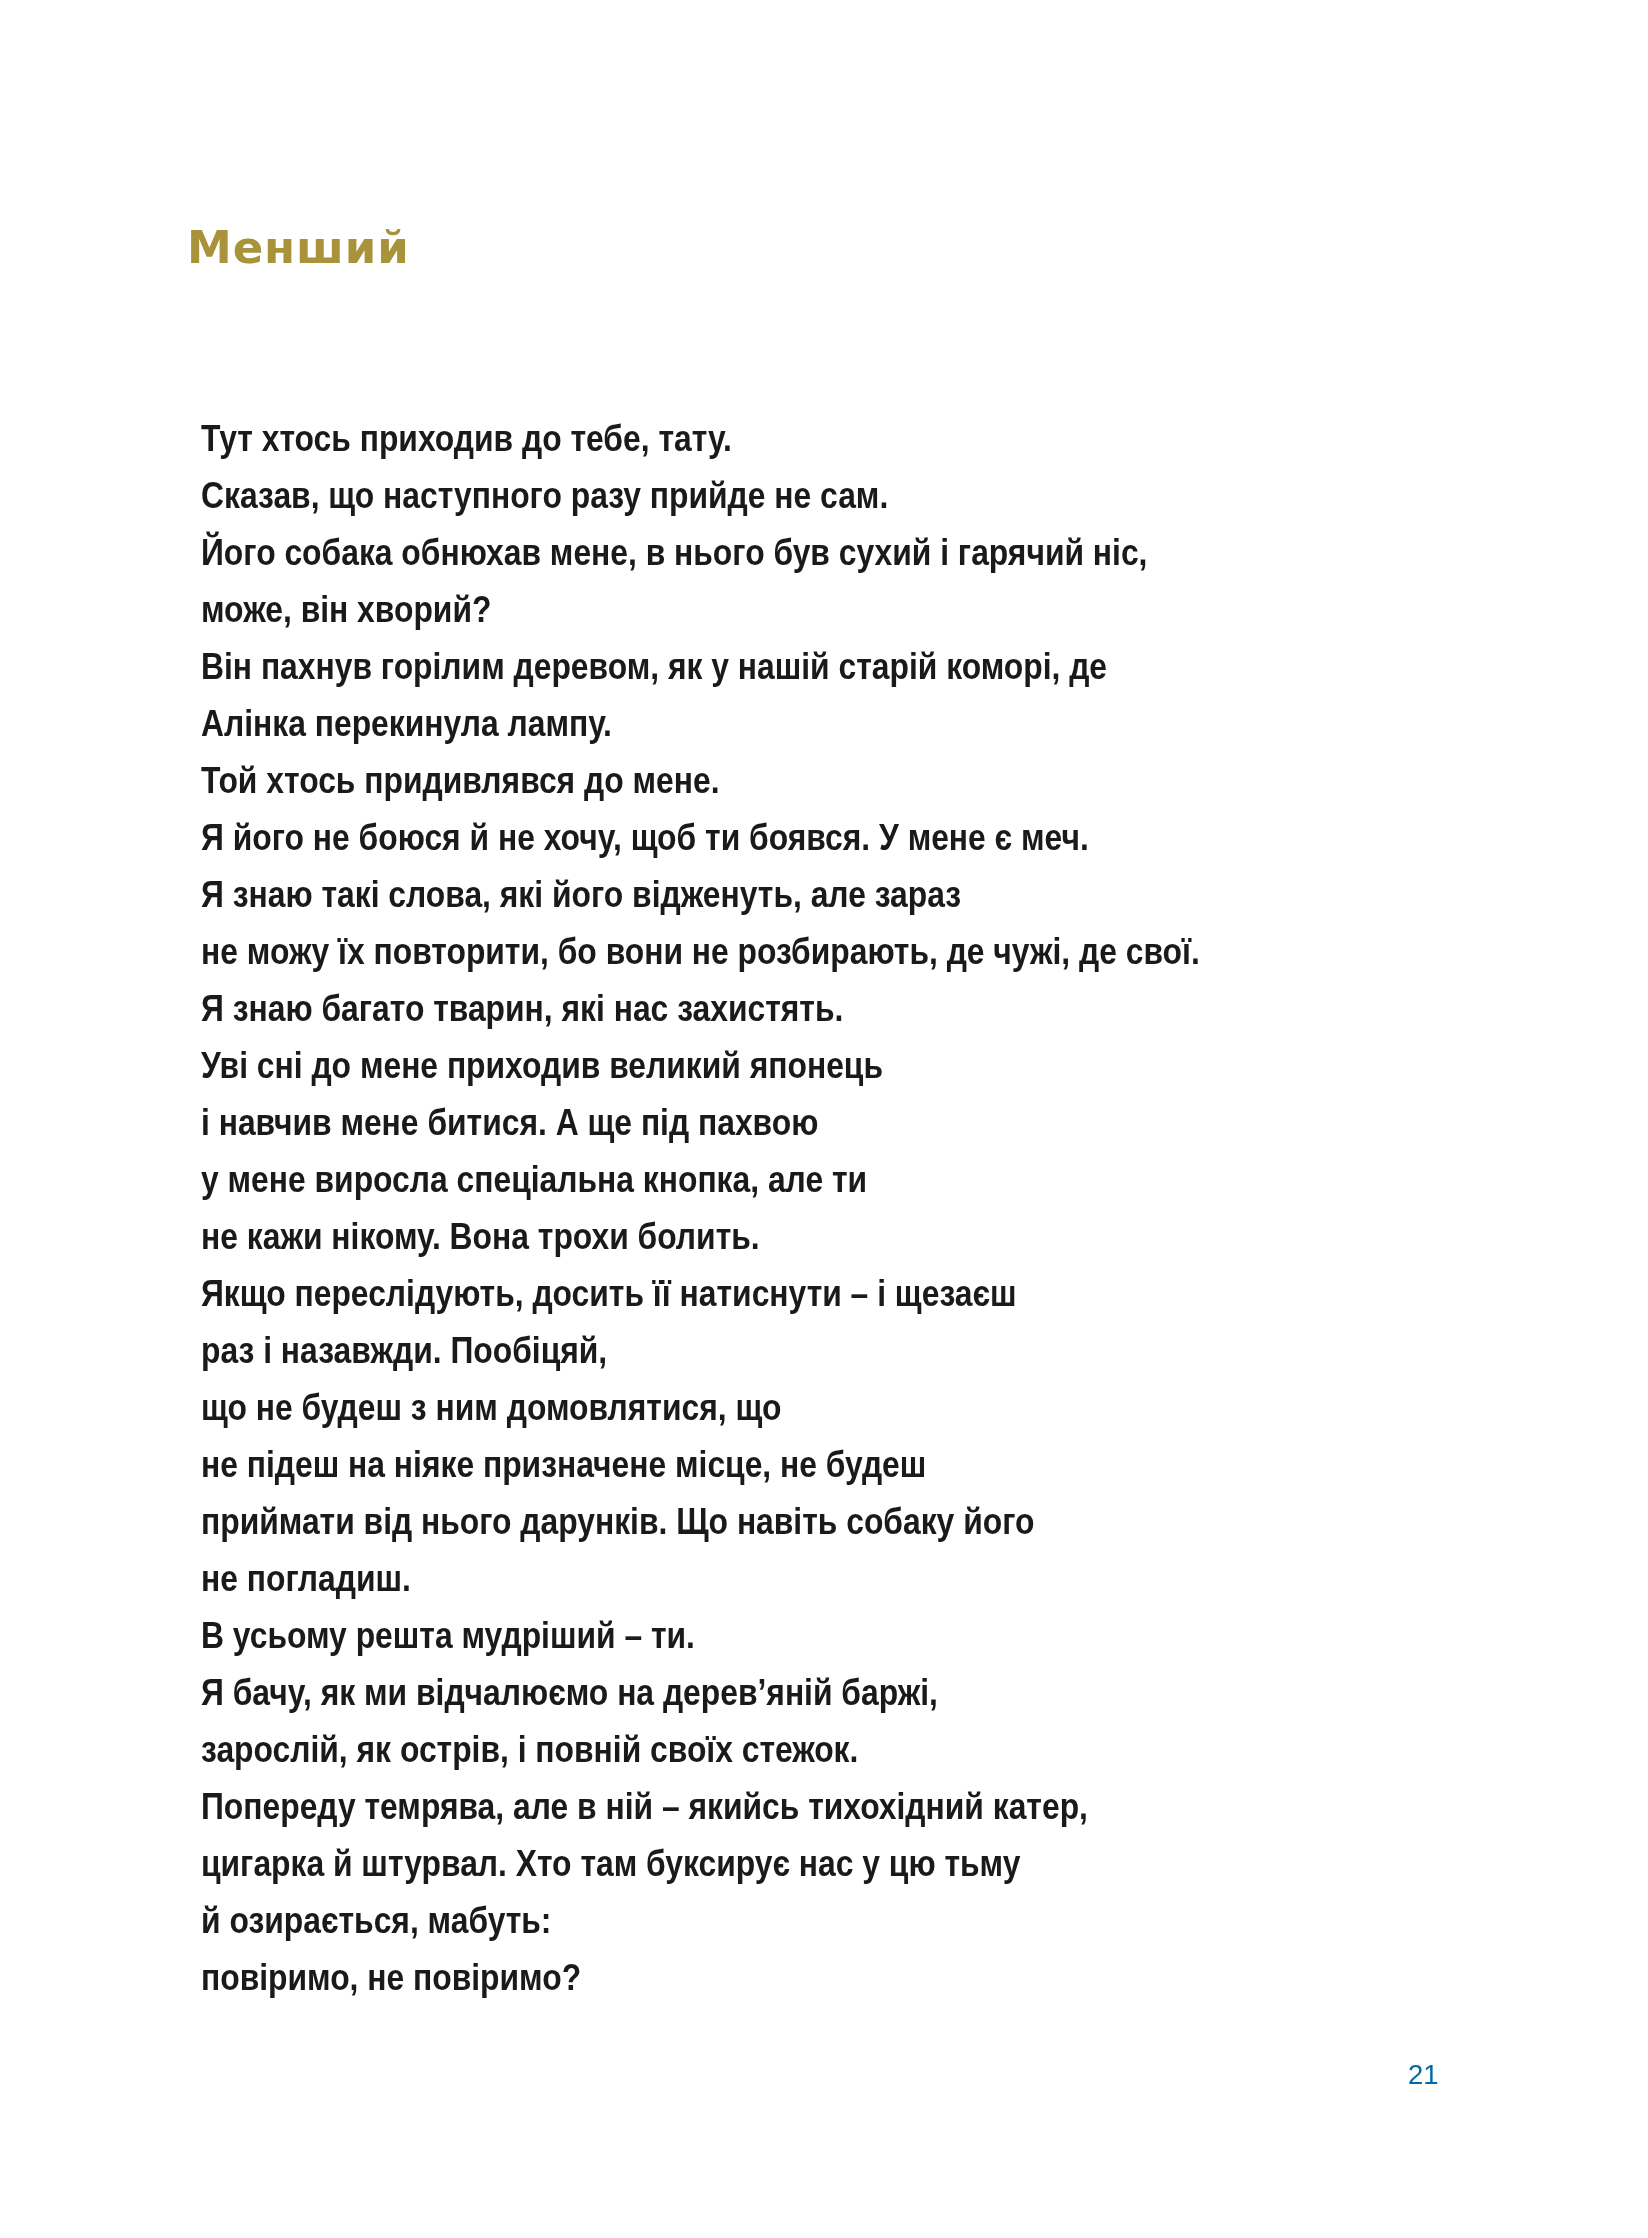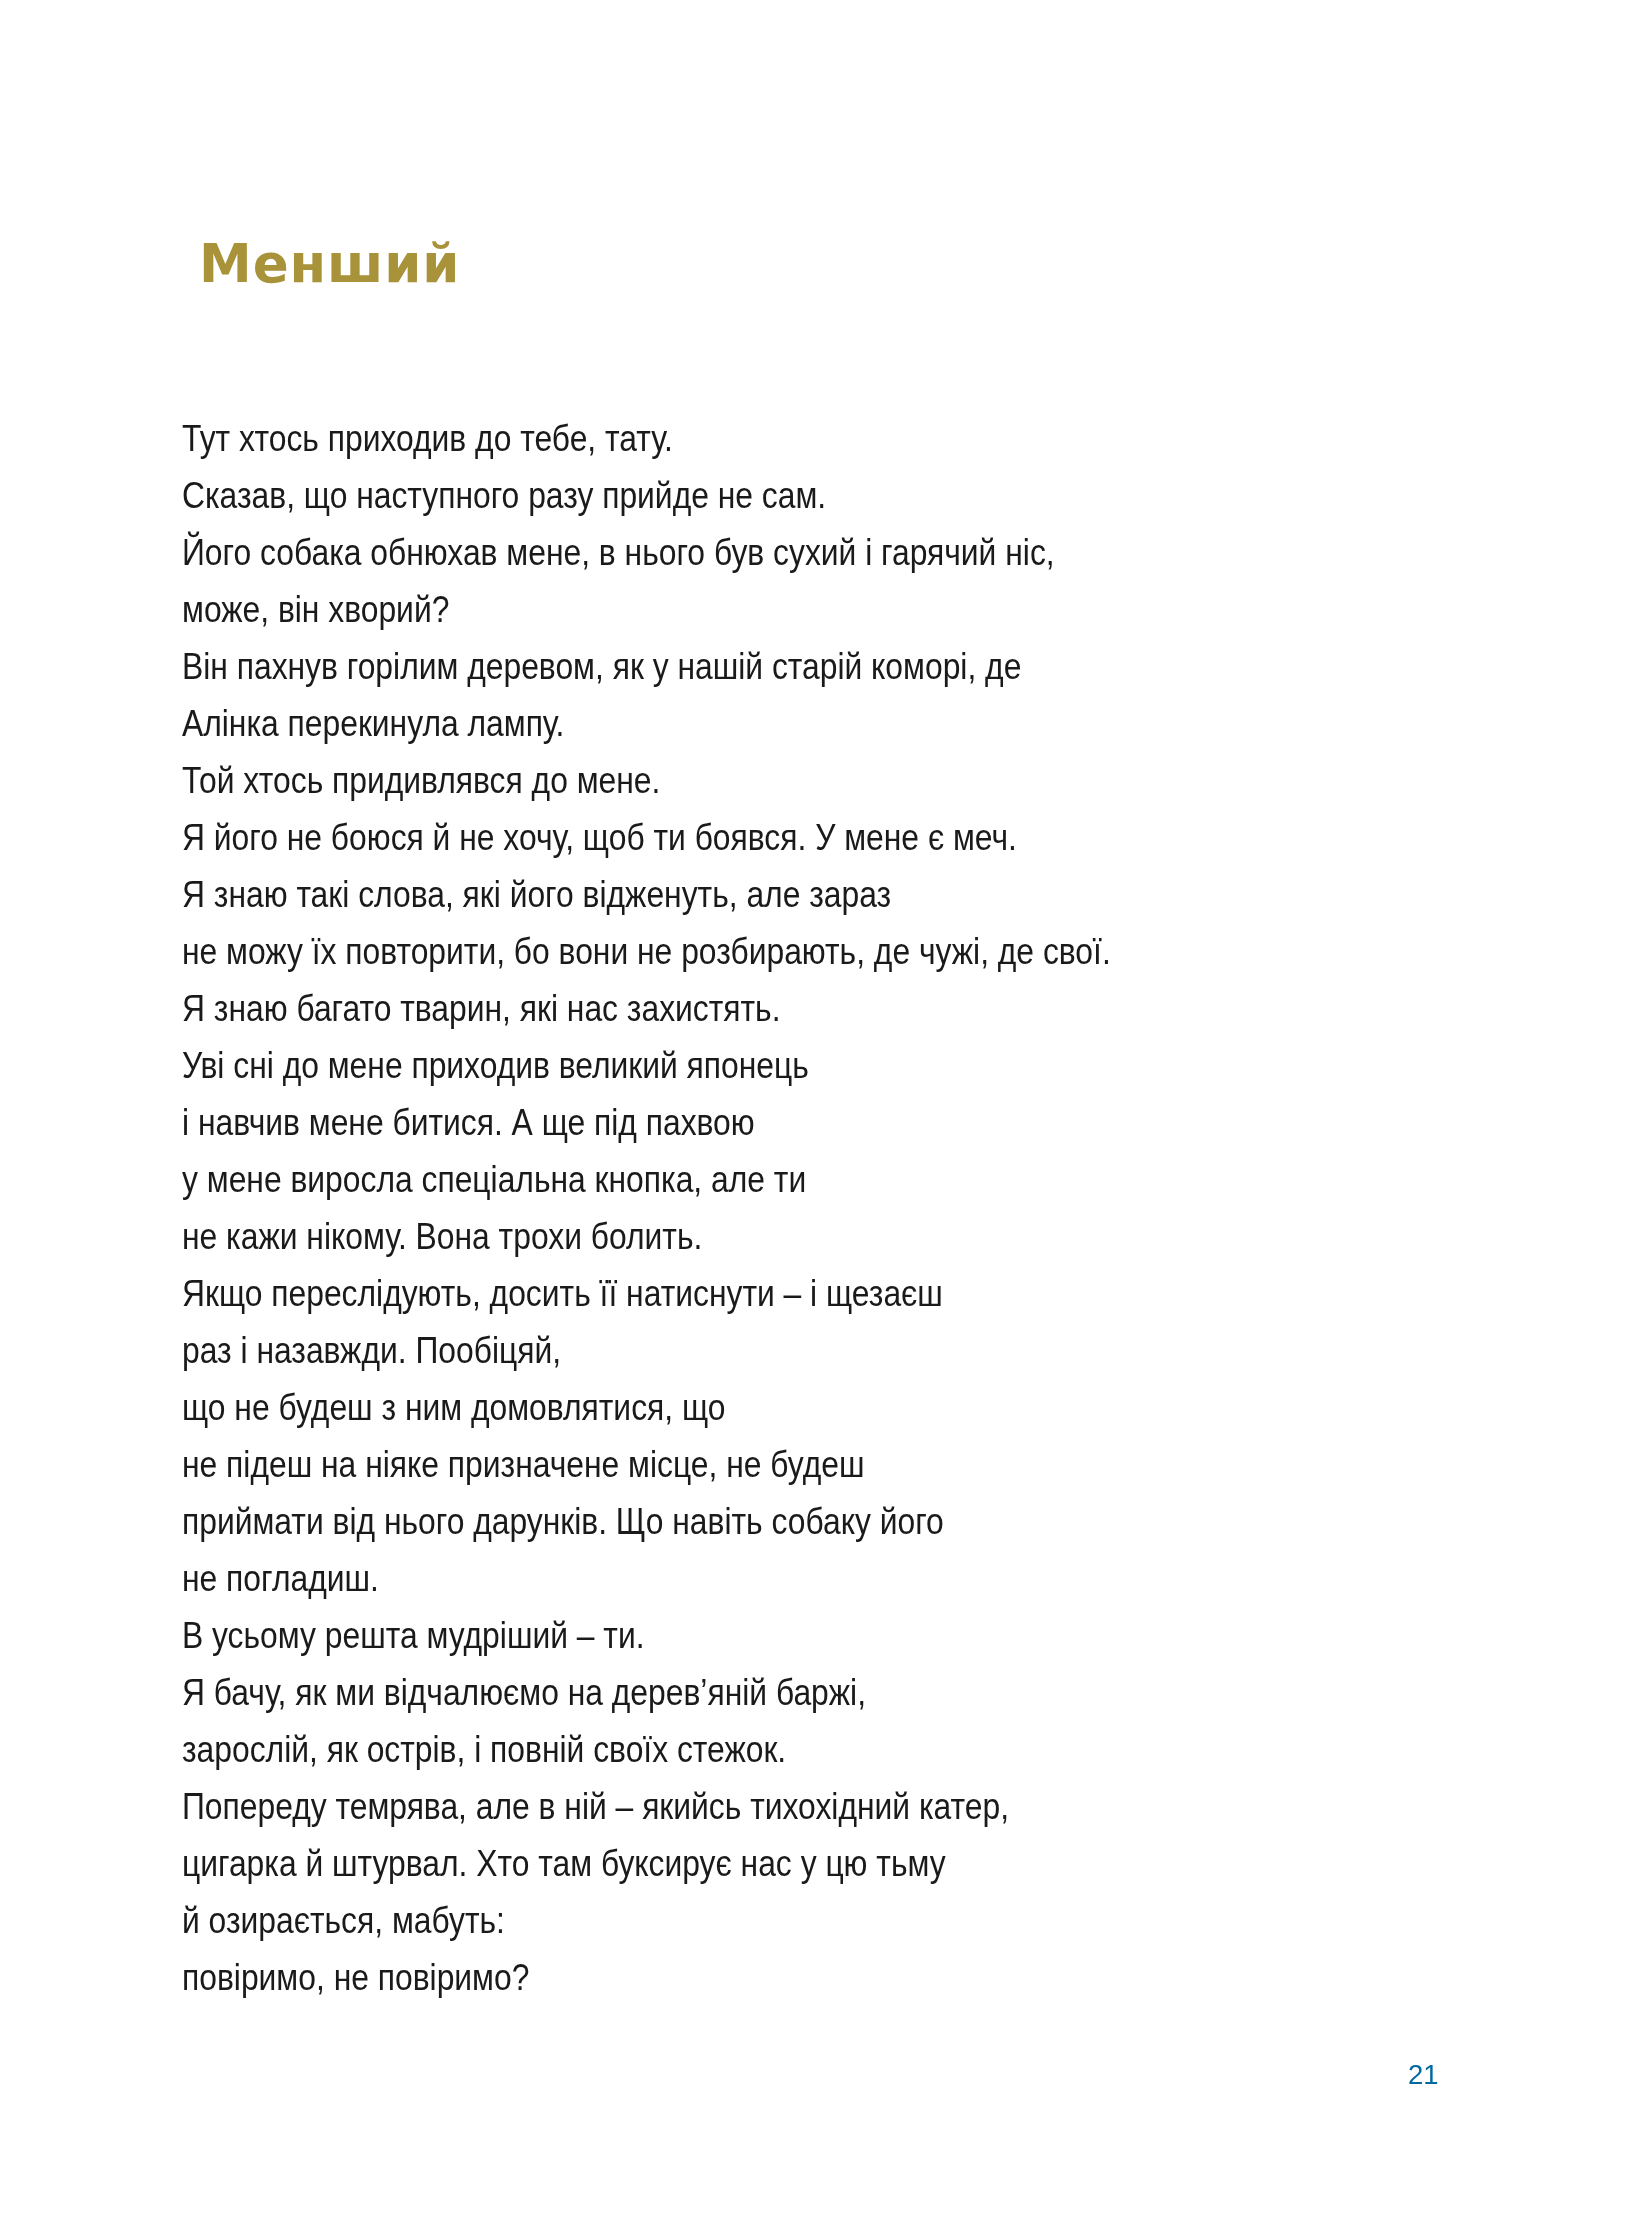--- a/index.html
+++ b/index.html
@@ -11,35 +11,36 @@
       position: relative;
       width: 1649px;
       height: 2239px;
       background: #ffffff;
       overflow: hidden;
     }
     .title {
       position: absolute;
       left: 187px;
       top: 225px;
-      margin: 12px;
+      margin: 0;
       font-family: "DejaVu Sans", sans-serif;
       font-weight: bold;
-      font-size: 53px;
+      font-size: 45px;
       line-height: 1;
       letter-spacing: 0.9px;
       color: #a8933a;
     }
     .poem {
       position: absolute;
-      left: 182px;
+      left: 201px;
       top: 410px;
       margin: 0;
       padding: 0;
       list-style: none;
+      font-weight: bold;
     }
     .poem-line {
       display: block;
       height: 57px;
       line-height: 57px;
       font-family: "Liberation Sans", sans-serif;
       font-size: 37px;
       color: #1a1a1a;
       white-space: nowrap;
       transform: scaleX(0.86);

